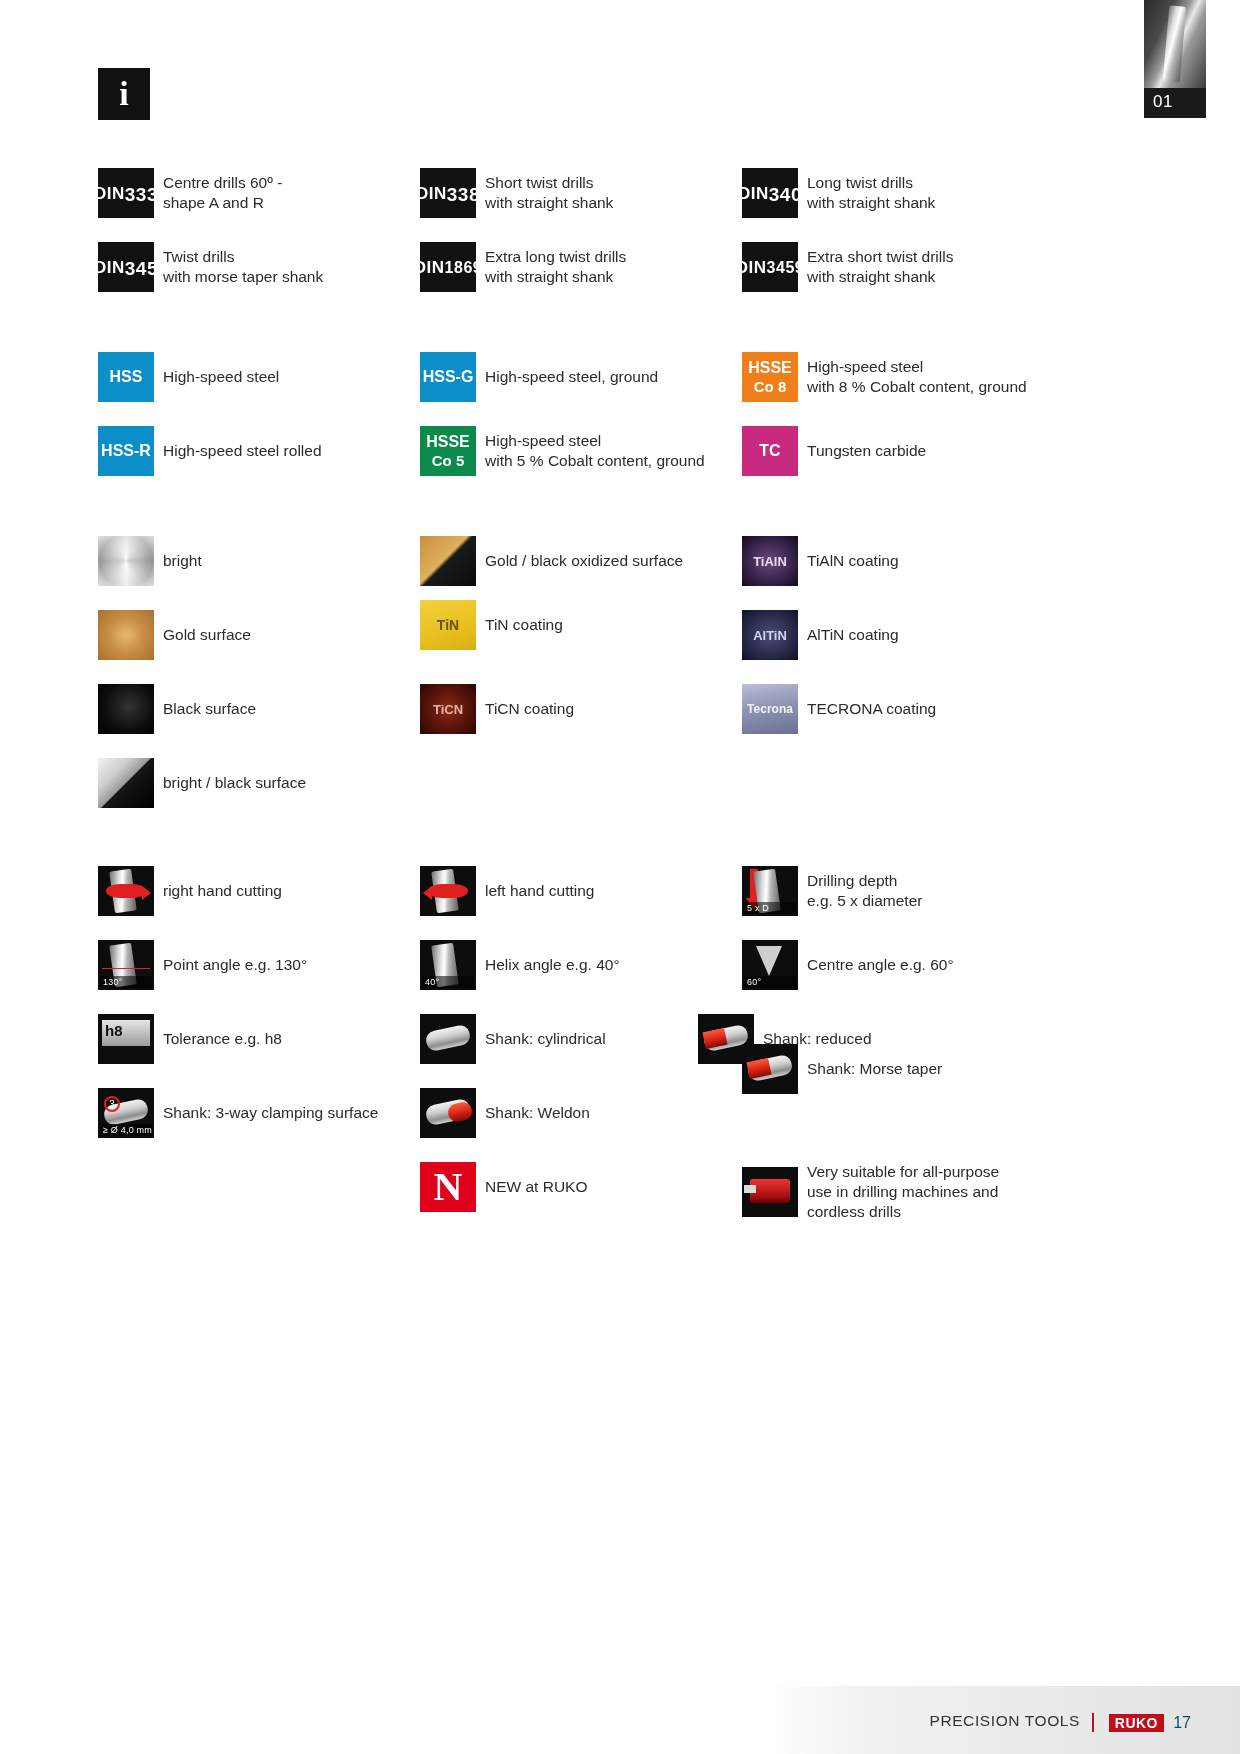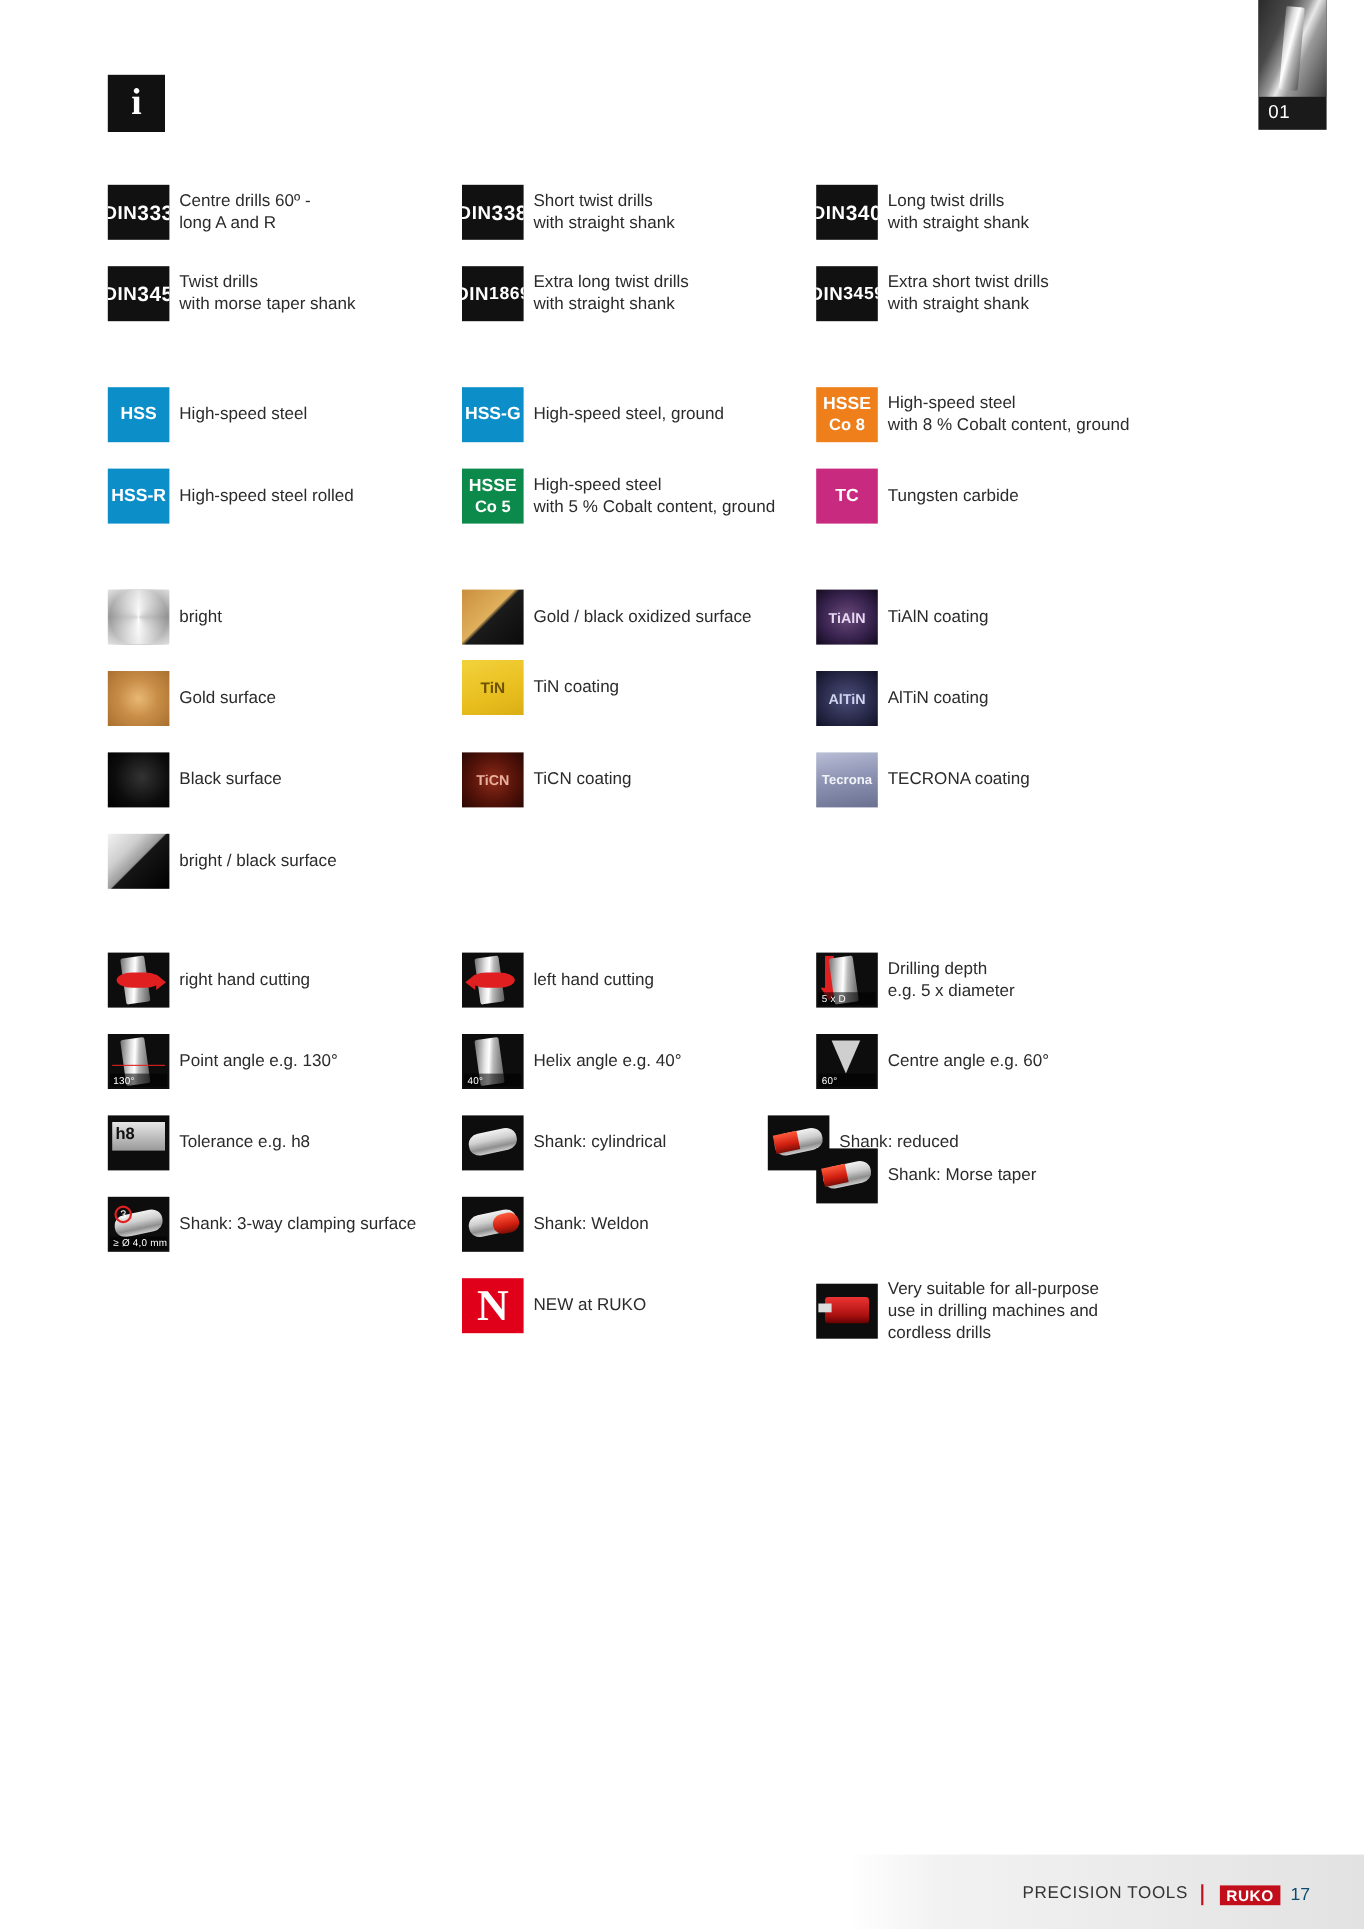--- a/index.html
+++ b/index.html
@@ -205,21 +205,21 @@
   <div class="info-badge">i</div>
 </div>
 
 <div class="columns" id="content">
     <div class="entry" style="left: 98px; top: 168px; width: 330px;">
       <div class="icon din">
         <div class="d1">DIN</div>
         <div class="d2">333</div>
       </div>
       <div class="label">Centre drills 60º -
-long A and R</div>
+shape A and R</div>
     </div>
     <div class="entry" style="left: 420px; top: 168px; width: 330px;">
       <div class="icon din">
         <div class="d1">DIN</div>
         <div class="d2">338</div>
       </div>
       <div class="label">Short twist drills
 with straight shank</div>
     </div>
     <div class="entry" style="left: 742px; top: 168px; width: 330px;">

